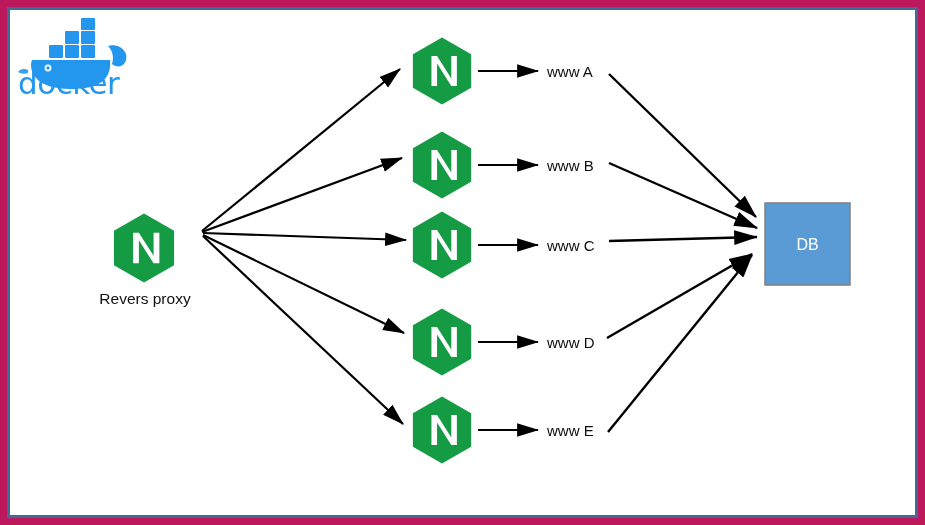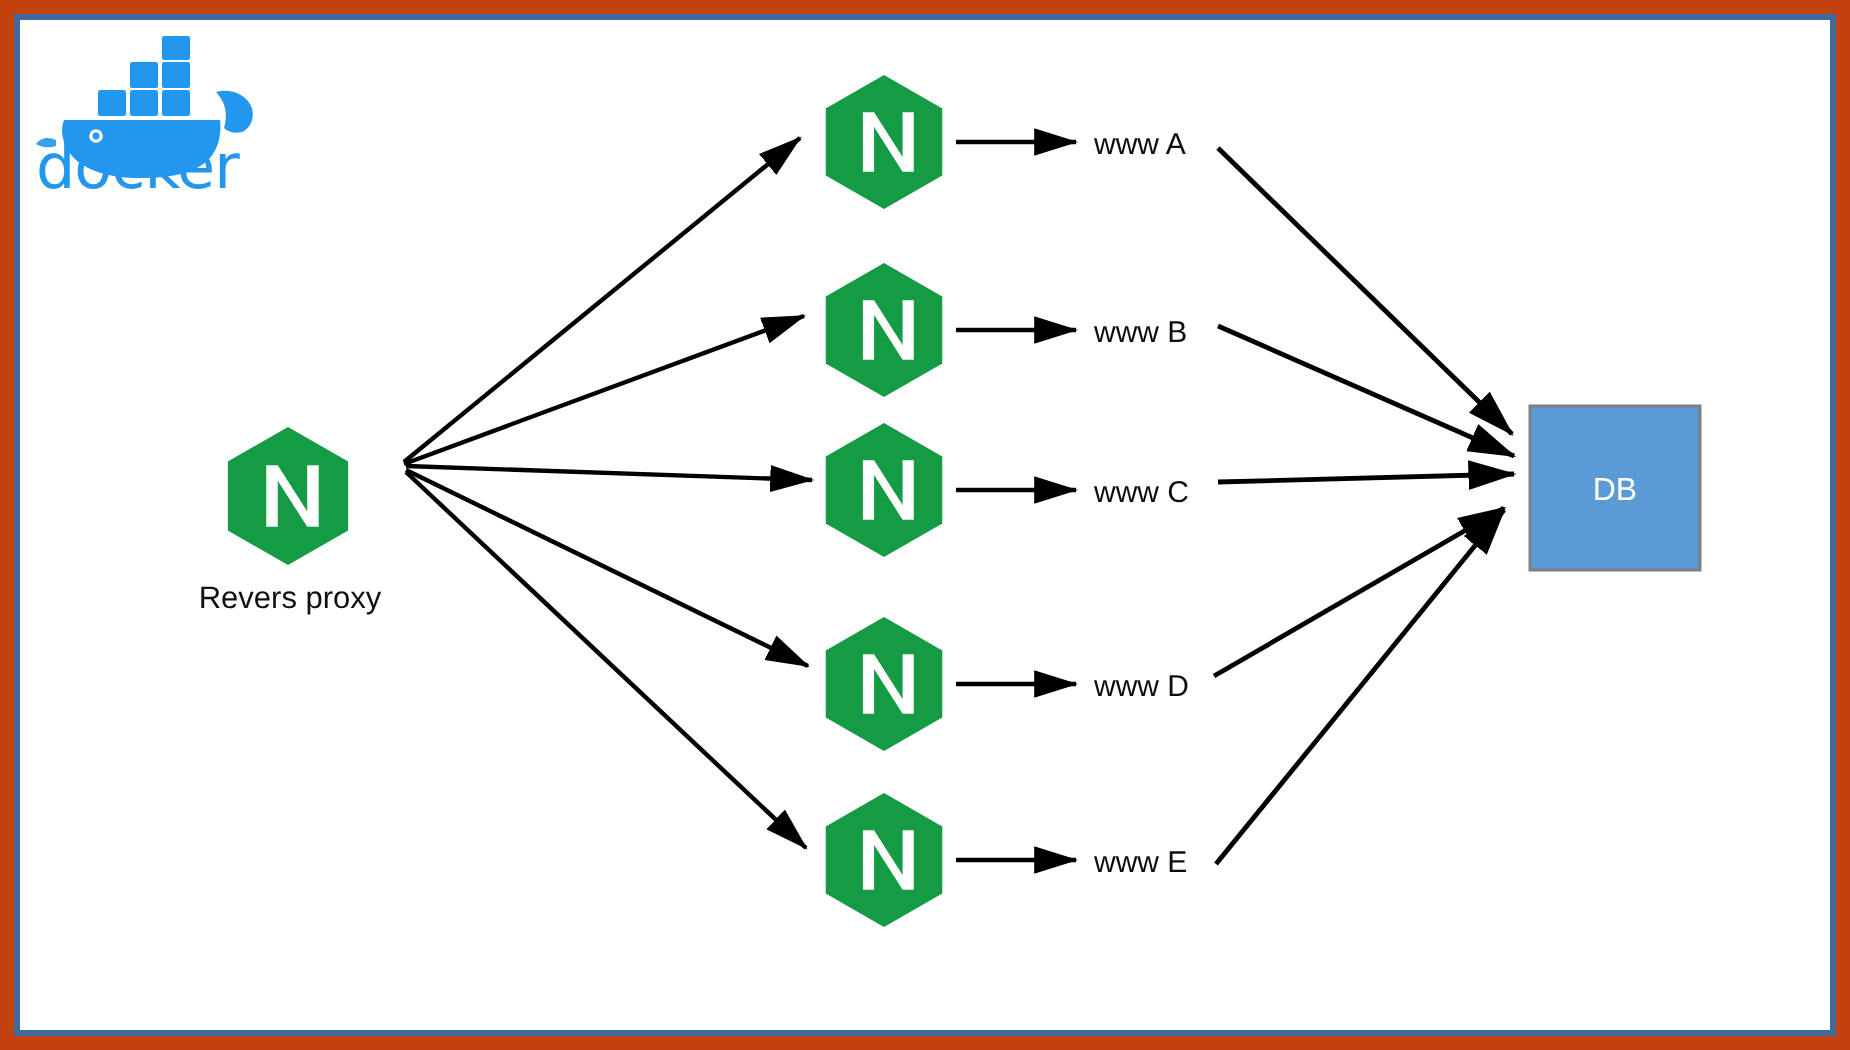--- a/index.html
+++ b/index.html
@@ -10,21 +10,21 @@
   body {
     width: 925px;
     height: 525px;
     font-family: "Liberation Sans", sans-serif;
     overflow: hidden;
   }
   #diagram-canvas {
     position: relative;
     width: 925px;
     height: 525px;
-    background: #c2410c;
+    background: #be185d;
   }
   #diagram-svg {
     position: absolute;
     top: 0;
     left: 0;
     width: 925px;
     height: 525px;
     display: block;
   }
   .node-label {

